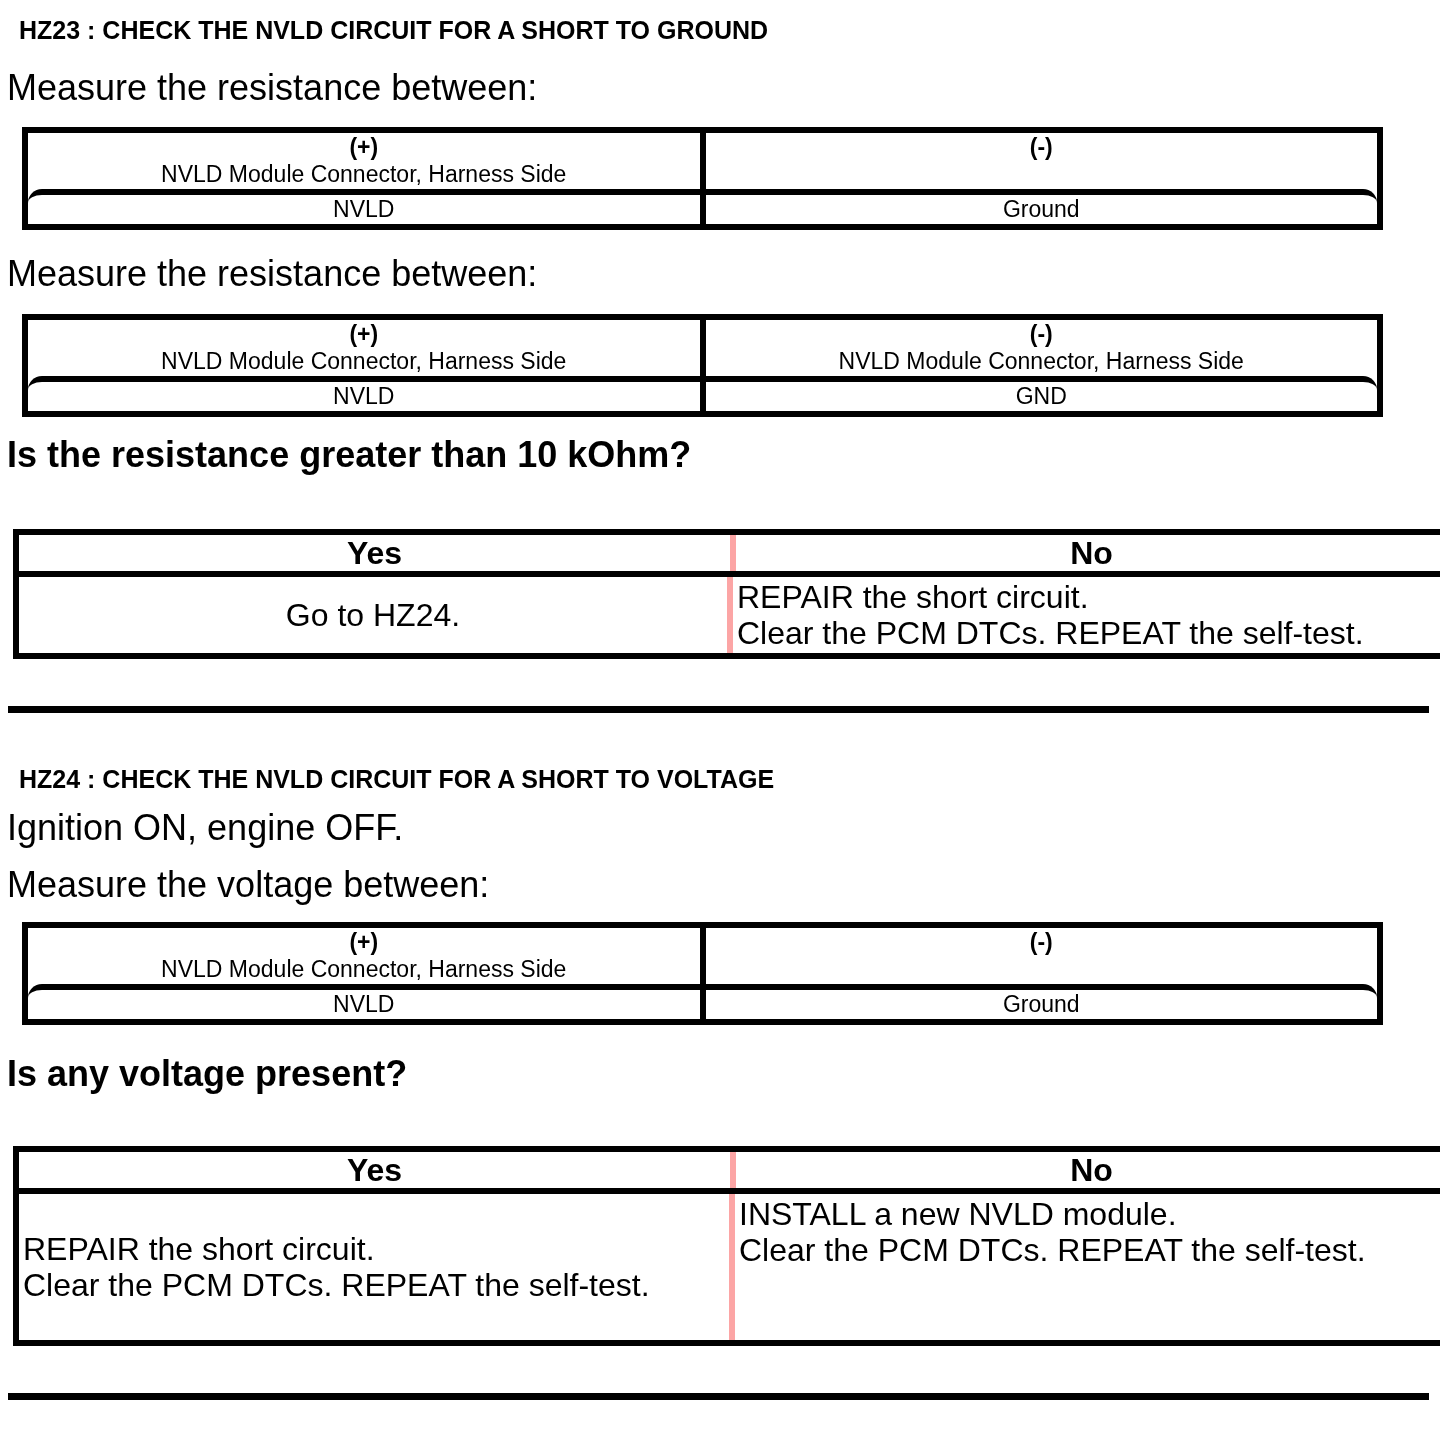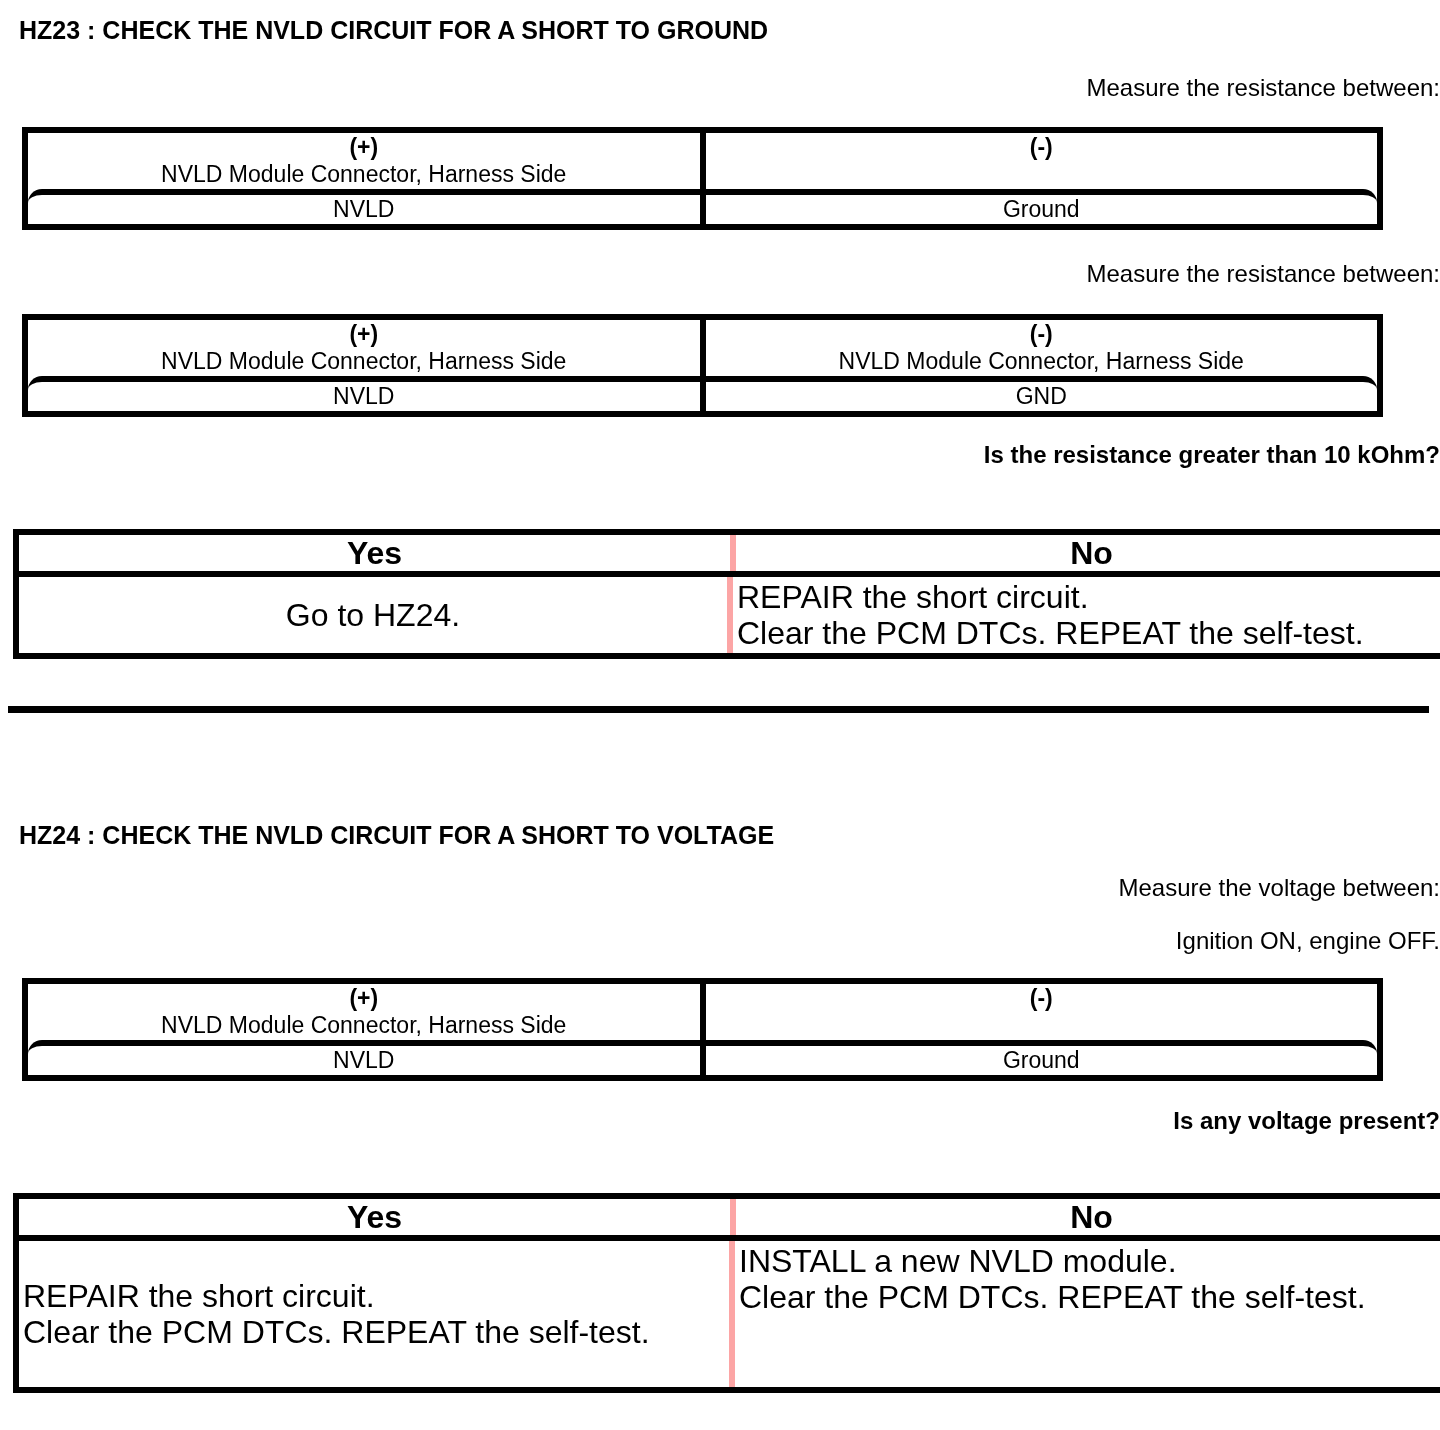--- a/index.html
+++ b/index.html
@@ -21,24 +21,23 @@
   
   .step-heading {
     margin: 0 0 0 19px;
     font-size: 25px;
     font-weight: bold;
     line-height: 29px;
     white-space: nowrap;
   }
   .body-text {
     margin: 0 0 0 7px;
-    font-size: 24px;
+    font-size: 36px;
     line-height: 38px;
     white-space: nowrap;
-    text-align: right;
   }
   .question {
     font-weight: bold;
   }
 
   
   .spec-table {
     box-sizing: border-box;
     margin-left: 22px;
     width: 1361px;
@@ -106,25 +105,25 @@
   }
 
   
   .mt-p1  { margin-top: 24px; }
   .mt-t1  { margin-top: 20px; }
   .mt-p2  { margin-top: 25px; }
   .mt-t2  { margin-top: 21px; }
   .mt-q1  { margin-top: 19px; }
   .mt-yn1 { margin-top: 55px; }
   .mt-hr1 { margin-top: 47px; }
-  .mt-h2  { margin-top: 108px; }
+  .mt-h2  { margin-top: 52px; }
   .mt-p3  { margin-top: 15px; }
   .mt-p4  { margin-top: 19px; }
   .mt-t3  { margin-top: 18px; }
-  .mt-q2  { margin-top: 21px; }
+  .mt-q2  { margin-top: 30px; }
   .mt-yn2 { margin-top: 53px; }
   .mt-hr2 { margin-top: 47px; }
 </style>
 </head>
 <body>
 
 <div class="doc">
 
   <section>
     <h2 class="step-heading">HZ23 : CHECK THE NVLD CIRCUIT FOR A SHORT TO GROUND</h2>
@@ -181,23 +180,23 @@
         </div>
       </div>
     </div>
   </section>
 
   <div class="rule mt-hr1"></div>
 
   <section>
     <h2 class="step-heading mt-h2">HZ24 : CHECK THE NVLD CIRCUIT FOR A SHORT TO VOLTAGE</h2>
 
+    <p class="body-text mt-p3">Ignition ON, engine OFF.</p>
+
     <p class="body-text mt-p4">Measure the voltage between:</p>
-
-    <p class="body-text mt-p3">Ignition ON, engine OFF.</p>
 
     <div class="spec-table mt-t3">
       <div class="spec-row spec-head">
         <div class="spec-cell">
           <div class="pol">(+)</div>
           <div>NVLD Module Connector, Harness Side</div>
         </div>
         <div class="spec-cell">
           <div class="pol">(-)</div>
         </div>

